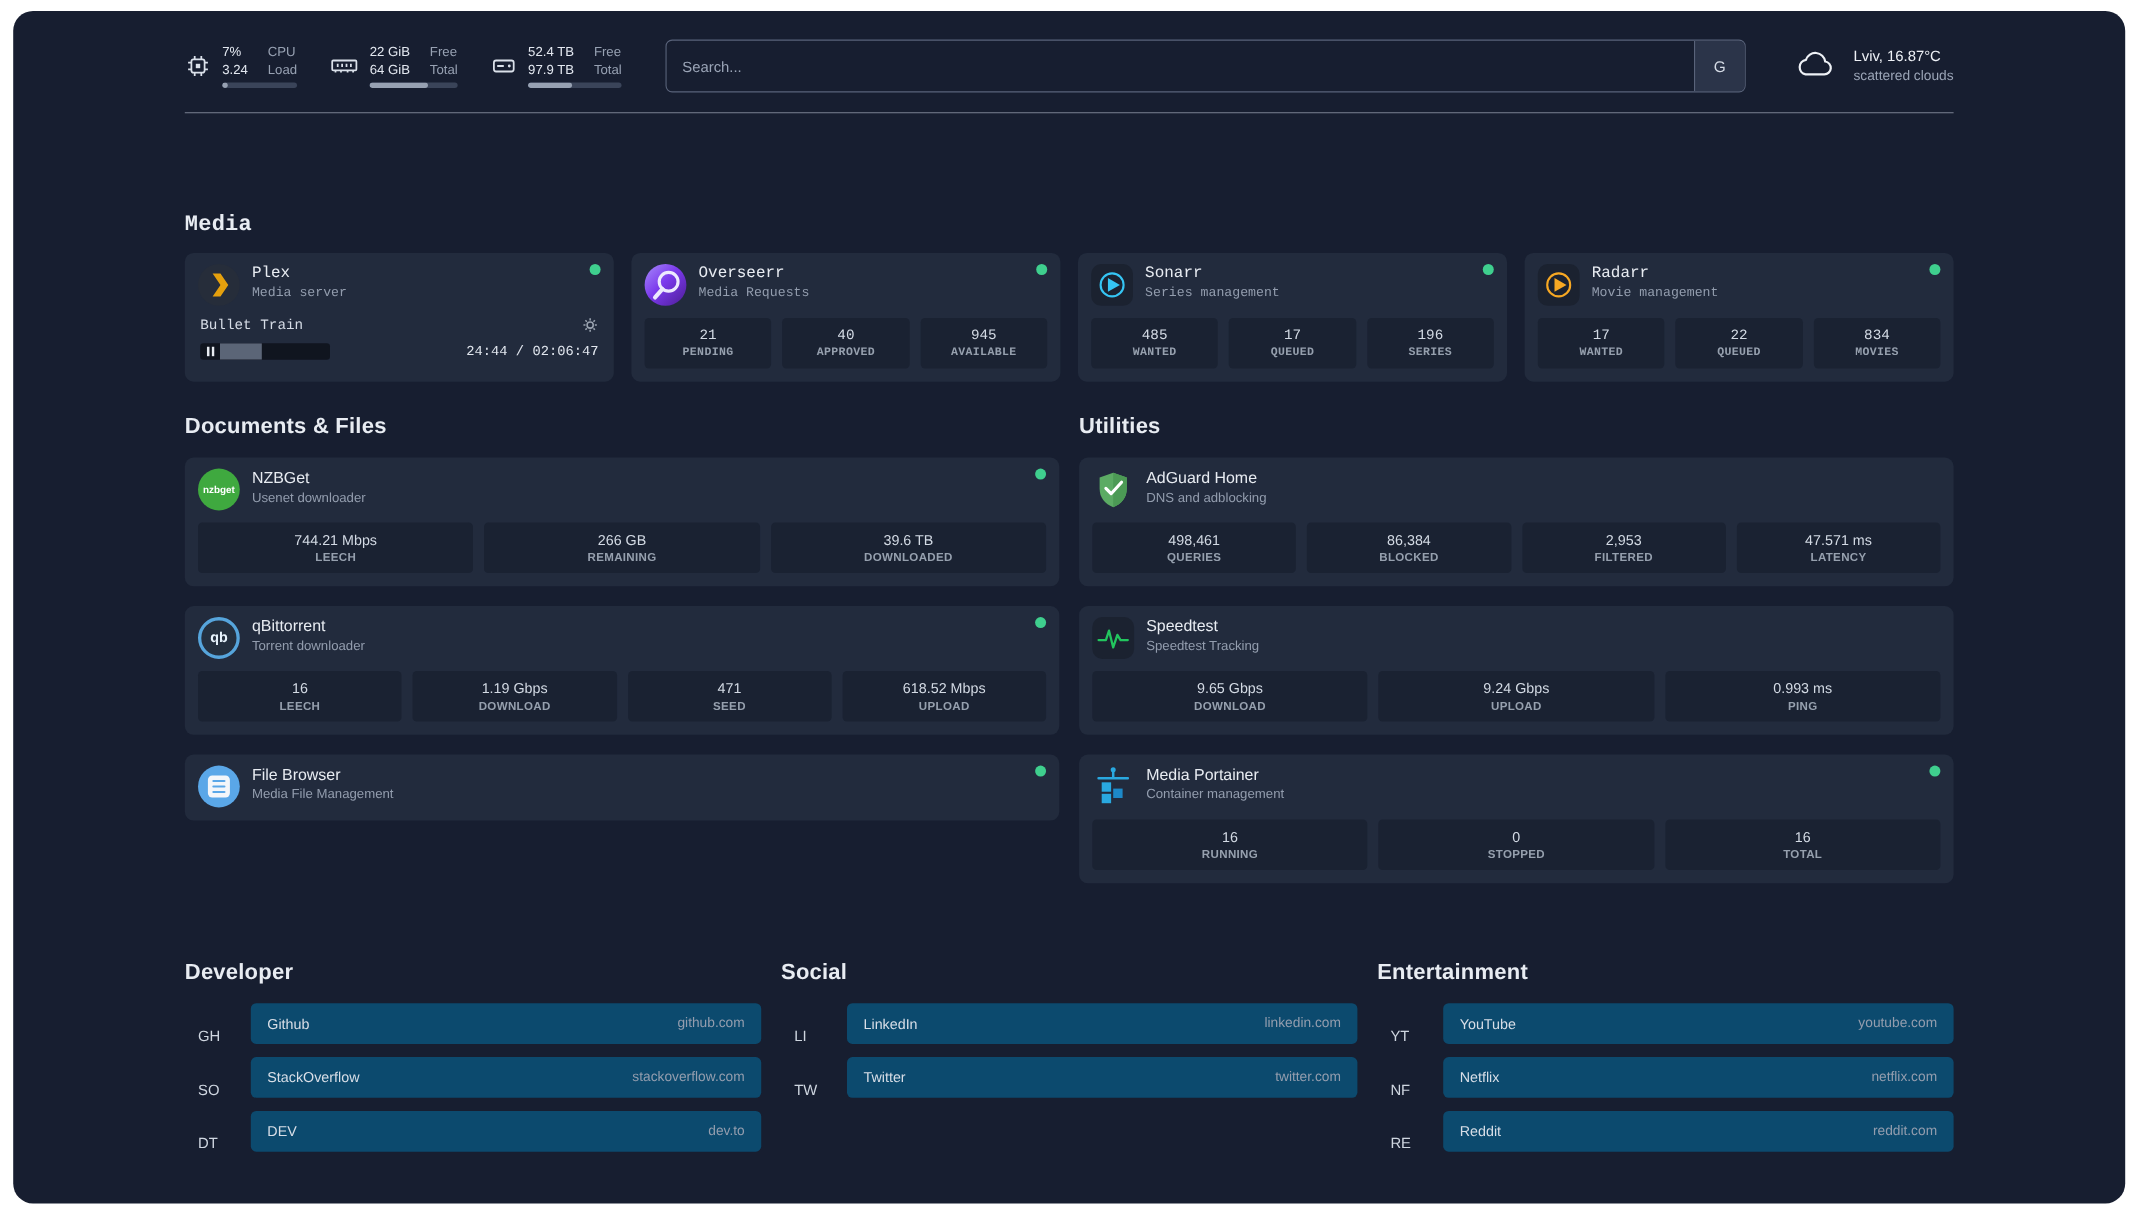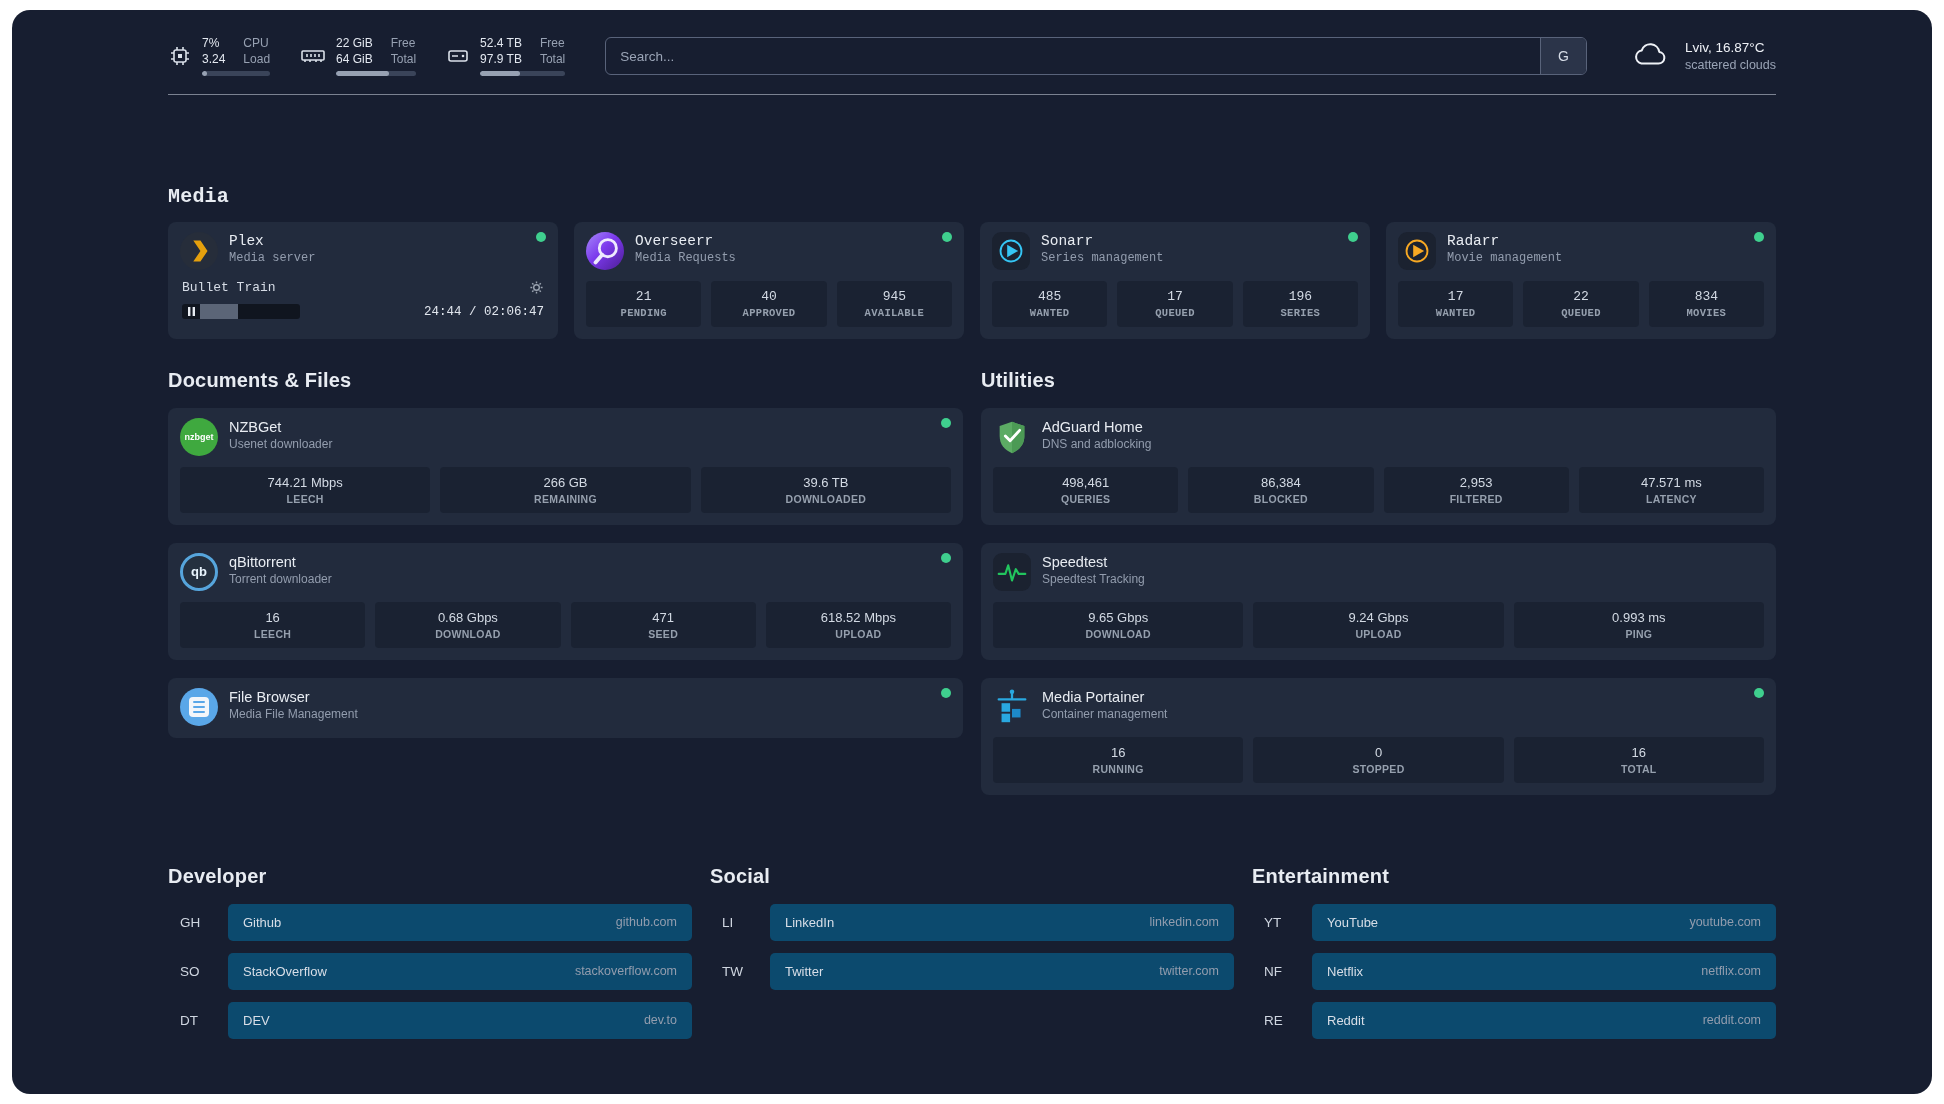--- a/index.html
+++ b/index.html
@@ -9,21 +9,21 @@
 
   
   .topbar { display:flex; align-items:center; }
   .resources { display:flex; align-items:center; gap:30px; }
   .resource { display:flex; align-items:center; gap:10px; }
   .res-icon svg { display:block; }
   .res-grid { display:grid; grid-template-columns:auto auto; column-gap:18px; font-size:12px; line-height:1.3; color:#e3e8f0; }
   .res-grid .lbl { color:#97a1b2; }
   .res-bar { margin-top:4px; height:5px; border-radius:3px; background:#3a4459; overflow:hidden; }
   .res-fill { height:100%; background:#97a1b2; border-radius:3px; }
-  .searchwrap { flex:1; display:flex; align-items:stretch; margin:0 42px 0 40px; height:38px; border:1px solid #59637a; border-radius:6px; overflow:hidden; }
+  .searchwrap { flex:1; display:flex; align-items:stretch; margin:0 42px 0 40px; height:48px; border:1px solid #59637a; border-radius:6px; overflow:hidden; }
   .searchwrap input { flex:1; background:transparent; border:none; outline:none; color:#cbd5e1; font-size:13.5px; padding:0 14px; font-family:"Liberation Sans", sans-serif; }
   .searchwrap input::placeholder { color:#9aa4b6; }
   .search-provider { width:46px; border:none; border-left:1px solid #59637a; background:#2b3449; color:#d6dce6; font-size:14px; cursor:pointer; font-family:"Liberation Sans", sans-serif; }
   .weather { display:flex; align-items:center; gap:12px; }
   .weather-text { line-height:1.35; }
   .weather-loc { color:#eef1f6; font-size:13.5px; }
   .weather-cond { color:#9aa4b6; font-size:12.5px; }
   .divider { margin-top:18px; border:none; border-top:1px solid rgba(205,213,226,.55); }
 
   
@@ -56,21 +56,21 @@
   .plex-fill { height:100%; background:#5b6577; }
   .plex-time { margin-left:auto; color:#e1e6ee; font-size:12.5px; }
 
   
   .twocol { margin-top:30px; display:grid; grid-template-columns:1fr 1fr; gap:18px; }
   .col-stack { margin-top:16px; display:flex; flex-direction:column; gap:18px; }
 
   
   .bookmarks { margin-top:70px; display:grid; grid-template-columns:repeat(3,1fr); gap:18px; padding-bottom:46px; }
   .bm-rows { margin-top:16px; display:flex; flex-direction:column; gap:12px; }
-  .bm-row { display:flex; align-items:center; }
+  .bm-row { display:flex; align-items:flex-end; }
   .bm-abbr { width:60px; padding-left:12px; color:#cfd6e0; font-size:13.5px; }
   .bm-pill { flex:1; height:37px; background:#0c4a6e; border-radius:5px; display:flex; align-items:center; padding:0 15px; cursor:pointer; }
   .bm-name { color:#d8dee7; font-size:13px; }
   .bm-url { margin-left:auto; color:#939dae; font-size:12.5px; }
 
   
   .icon-plex { background:#262d3a; }
   .icon-overseerr { background:linear-gradient(135deg,#a78bfa 0%,#7c3aed 45%,#4c1d95 100%); }
   .icon-sonarr, .icon-radarr, .icon-speedtest { background:#1b2230; }
   .icon-nzbget { background:#3fa93f; color:#fff; font-size:9px; font-weight:bold; }
@@ -344,21 +344,21 @@
                 <div class="svc-desc">Torrent downloader</div>
               </div>
               <span class="status-dot"></span>
             </div>
             <div class="stats-row cols4">
               <div class="stat">
                 <div class="stat-value">16</div>
                 <div class="stat-label">LEECH</div>
               </div>
               <div class="stat">
-                <div class="stat-value">0.68 Gbps</div>
+                <div class="stat-value">1.19 Gbps</div>
                 <div class="stat-label">DOWNLOAD</div>
               </div>
               <div class="stat">
                 <div class="stat-value">471</div>
                 <div class="stat-label">SEED</div>
               </div>
               <div class="stat">
                 <div class="stat-value">618.52 Mbps</div>
                 <div class="stat-label">UPLOAD</div>
               </div>

